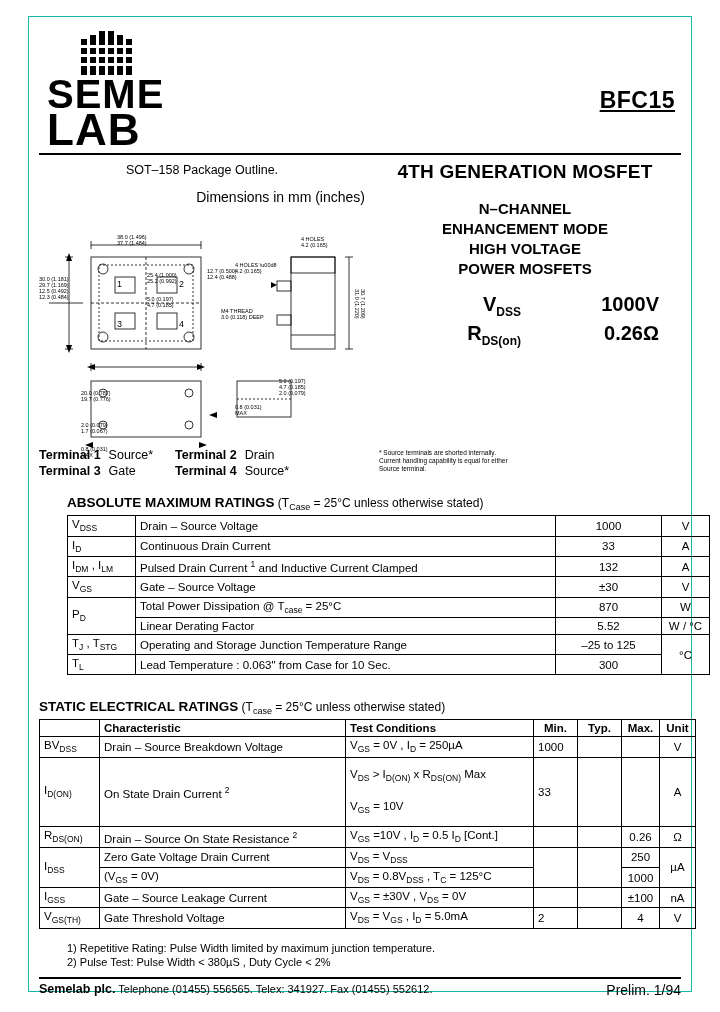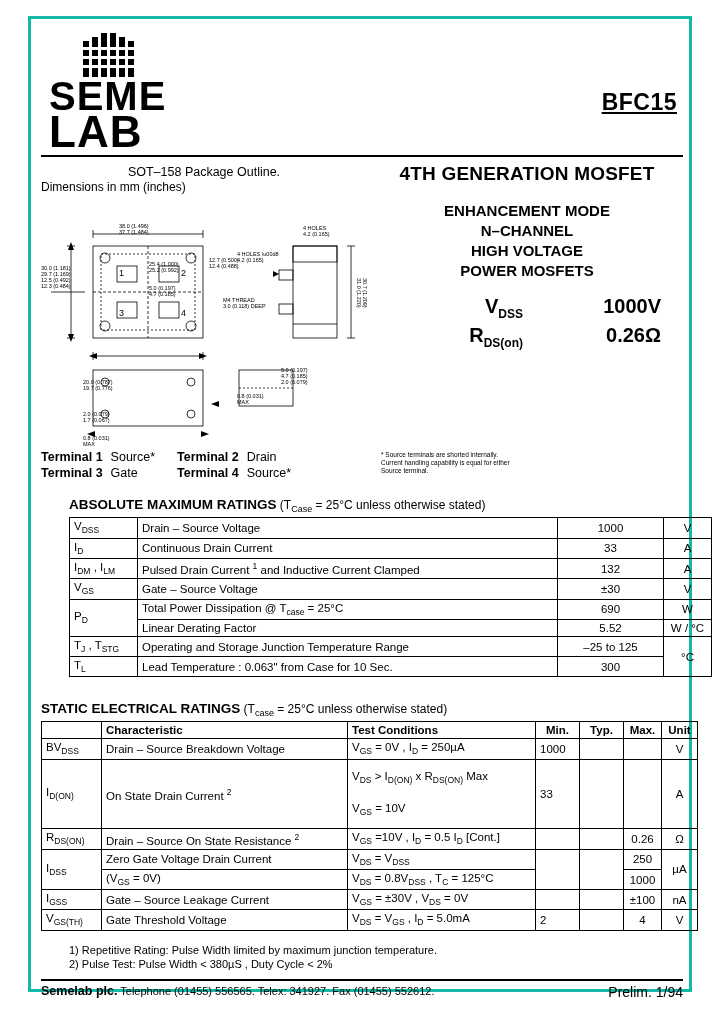--- a/index.html
+++ b/index.html
@@ -14,21 +14,21 @@
     color: #000;
     position: relative;
     overflow: hidden;
   }
   .page {
     position: absolute;
     left: 28px;
     top: 16px;
     width: 664px;
     height: 976px;
-    border: 3px solid #14b8a6;
+    border: 1px solid #14b8a6;
     box-sizing: border-box;
   }
   .inner {
     position: absolute;
     left: 10px;
     top: 8px;
     width: 642px;
     height: 958px;
   }
 
@@ -126,23 +126,23 @@
     top: 136px;
     width: 326px;
     height: 300px;
   }
   .pkg-title {
     text-align: center;
     font-size: 12.5px;
     margin-top: 2px;
   }
   .pkg-sub {
-    text-align: left;
-    font-size: 12px;
-    margin-top: 1px;
+    text-align: right;
+    font-size: 14px;
+    margin-top: 12px;
   }
   .pkg-draw {
     position: relative;
     width: 326px;
     height: 262px;
   }
   .pkg-draw svg { position: absolute; left: 0; top: 0; }
 
   
   .terms {
@@ -243,22 +243,22 @@
         <div>SEME</div>
         <div class="l2">LAB</div>
       </div>
     </div>
     <div class="part-number">BFC15</div>
   </div>
 
   <div class="titleblock">
     <div class="gen-title">4TH GENERATION MOSFET</div>
     <div class="subtitle">
+      <div>N–CHANNEL</div>
       <div>ENHANCEMENT MODE</div>
-      <div>N–CHANNEL</div>
       <div>HIGH VOLTAGE</div>
       <div>POWER MOSFETS</div>
     </div>
     <div class="specs">
       <div class="spec-row">
         <div class="spec-sym">V<sub>DSS</sub></div>
         <div class="spec-val">1000V</div>
       </div>
       <div class="spec-row">
         <div class="spec-sym">R<sub>DS(on)</sub></div>
@@ -423,21 +423,21 @@
       </tr>
       <tr>
         <td>V<sub>GS</sub></td>
         <td>Gate – Source Voltage</td>
         <td class="ctr">±30</td>
         <td class="ctr">V</td>
       </tr>
       <tr>
         <td rowspan="2">P<sub>D</sub></td>
         <td>Total Power Dissipation @ T<sub>case</sub> = 25°C</td>
-        <td class="ctr">690</td>
+        <td class="ctr">870</td>
         <td class="ctr">W</td>
       </tr>
       <tr>
         <td>Linear Derating Factor</td>
         <td class="ctr">5.52</td>
         <td class="ctr">W / °C</td>
       </tr>
       <tr>
         <td>T<sub>J</sub> , T<sub>STG</sub></td>
         <td>Operating and Storage Junction Temperature Range</td>

